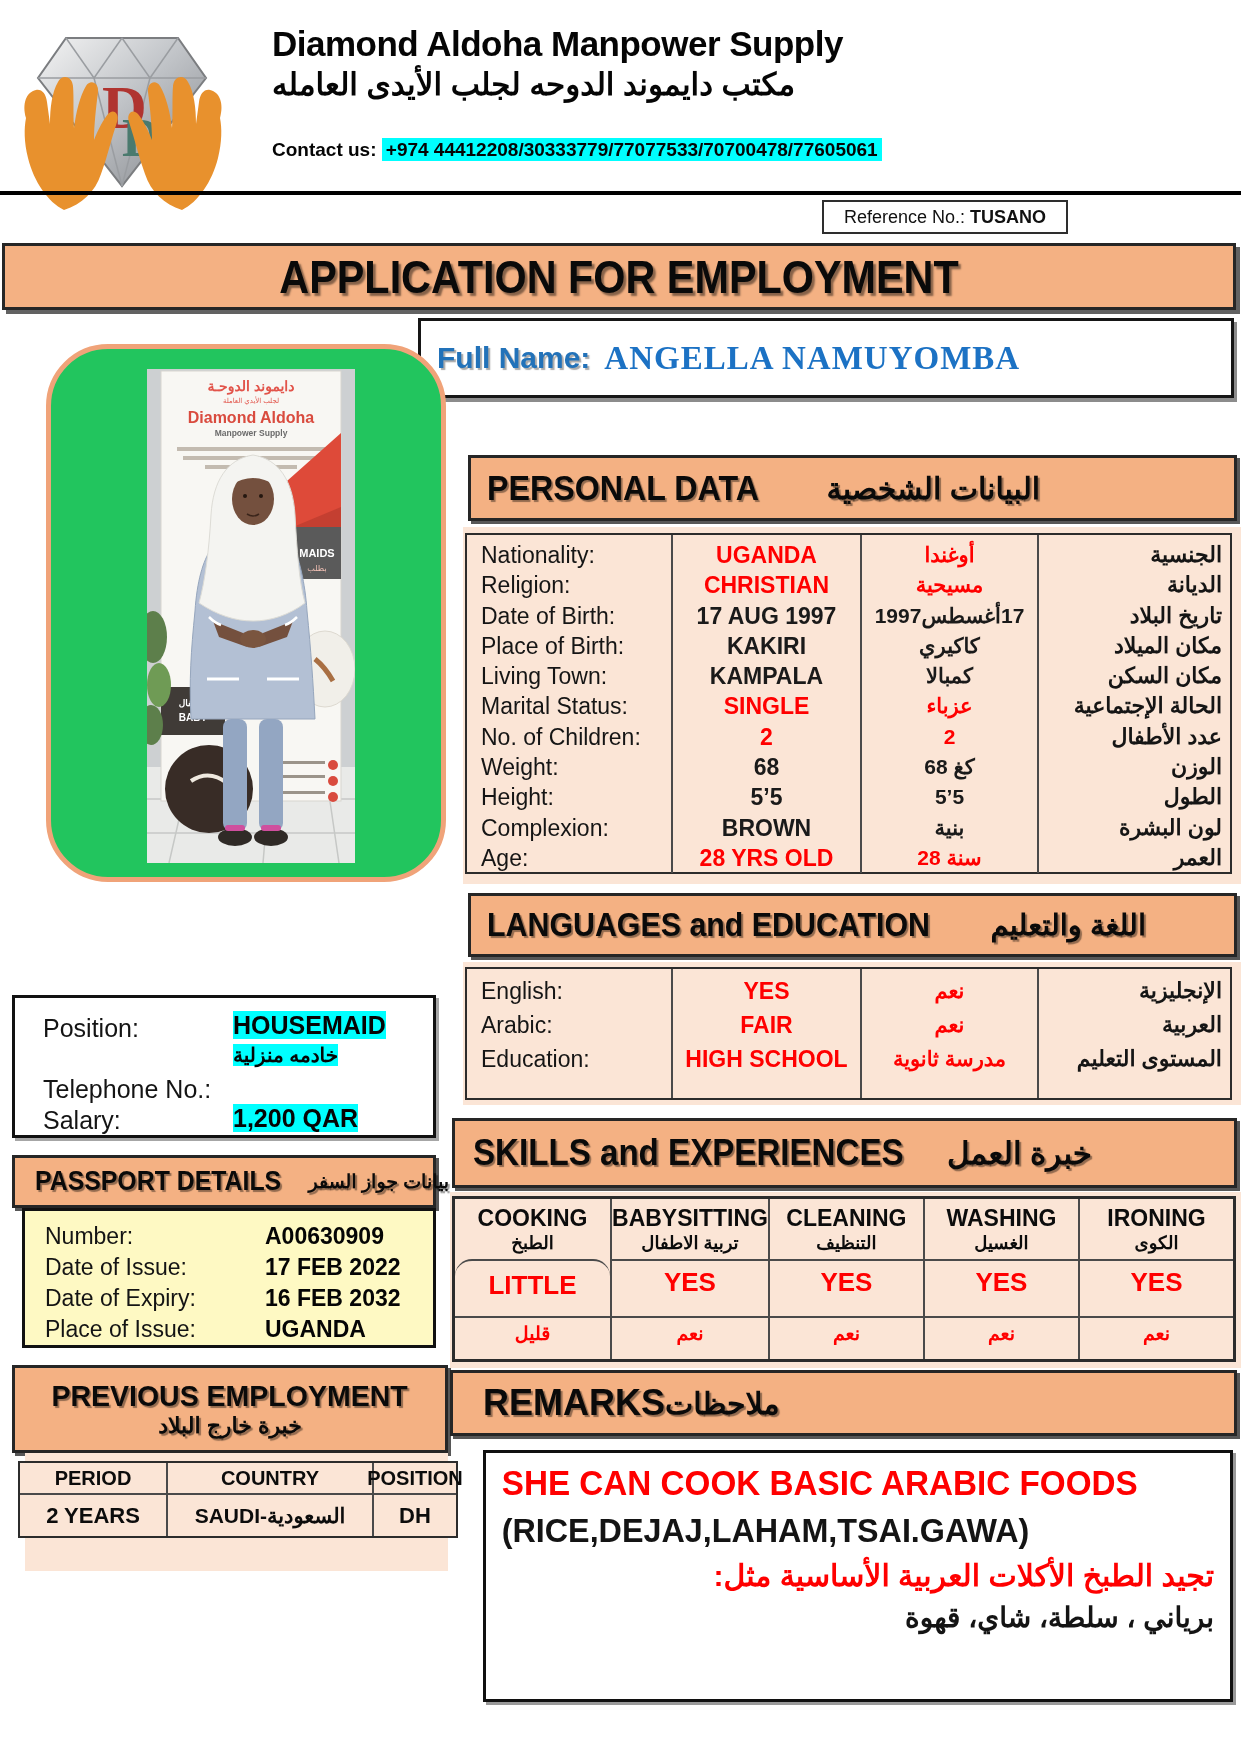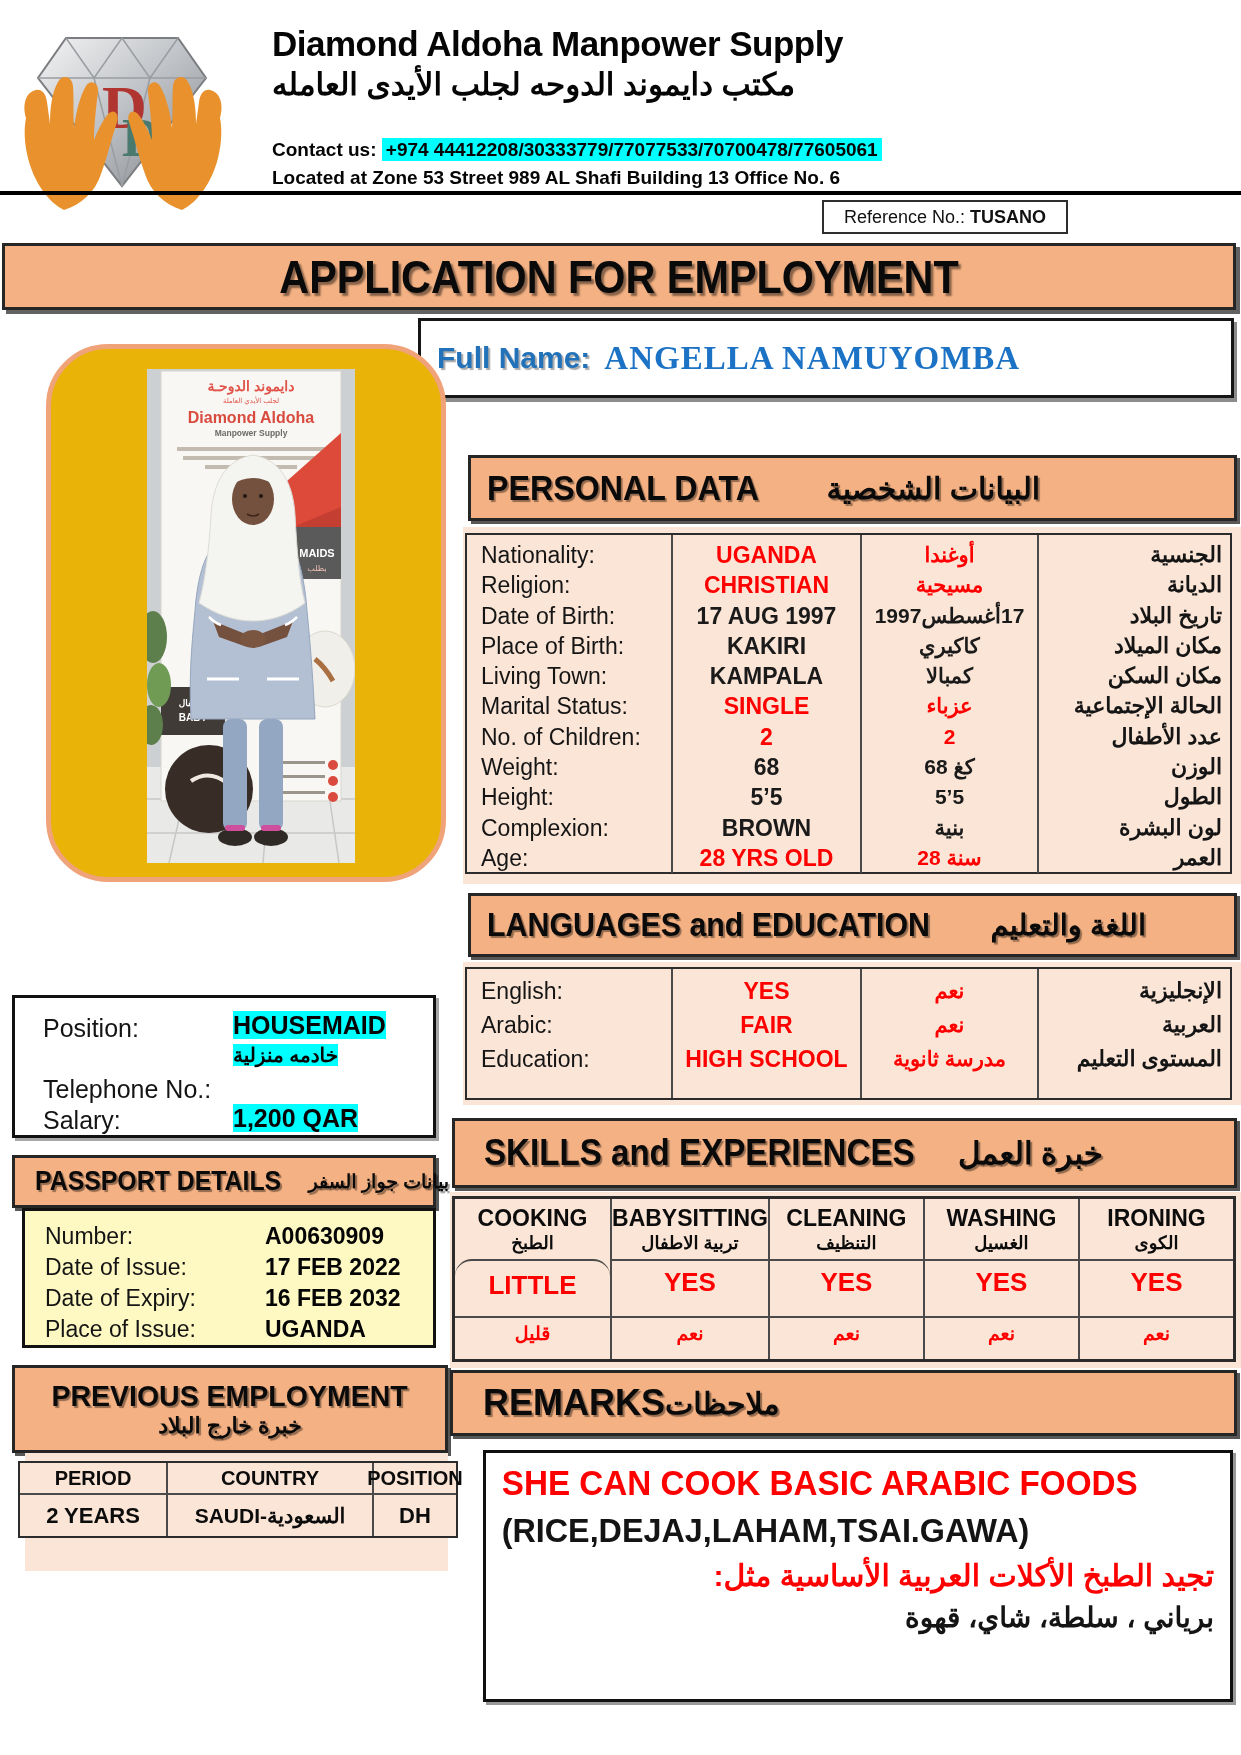--- a/index.html
+++ b/index.html
@@ -22,37 +22,37 @@
   
   #title-band { left:2px; top:243px; width:1234px; height:67px; background:#F4B183; border:3px solid #262626; box-shadow:4px 4px 0 rgba(45,45,45,0.75); display:flex; align-items:center; justify-content:center; }
   #title-band span { display:inline-block; font-size:47px; font-weight:bold; color:#0a0a0a; transform:scaleX(0.88); letter-spacing:0px; text-shadow:3px 3px 2px rgba(0,0,0,0.45); white-space:nowrap; }
 
   
   #fullname-box { left:418px; top:318px; width:816px; height:80px; background:#fff; border:3px solid #161616; box-shadow:3px 4px 0 rgba(0,0,0,0.45); display:flex; align-items:center; padding-left:16px; }
   #fullname-label { color:#2272B9; font-size:30px; font-weight:bold; text-shadow:2px 2px 1px rgba(100,100,100,0.55); white-space:nowrap; }
   #fullname-value { color:#1C72C4; font-family:"Liberation Serif", serif; font-size:33px; font-weight:bold; margin-left:14px; letter-spacing:1px; white-space:nowrap; }
 
   
-  #photo-card { left:46px; top:344px; width:400px; height:538px; background:#eab308; border:5px solid #F0A379; border-radius:62px; }
+  #photo-card { left:46px; top:344px; width:400px; height:538px; background:#22c55e; border:5px solid #F0A379; border-radius:62px; }
   #photo-svg { position:absolute; left:96px; top:20px; width:208px; height:494px; }
 
   
   .sec-head { background:#F4B183; border:3px solid #262626; box-shadow:3px 3px 0 rgba(45,45,45,0.8); display:flex; align-items:center; color:#0a0a0a; }
   .sh-en { display:inline-block; font-weight:bold; text-shadow:2px 2px 1px rgba(0,0,0,0.4); transform:scaleX(0.92); transform-origin:left center; white-space:nowrap; }
   .sh-ar { font-weight:bold; text-shadow:2px 2px 1px rgba(0,0,0,0.4); white-space:nowrap; }
 
   #personal-header { left:468px; top:455px; width:769px; height:66px; padding-left:16px;gap:40px; }
   #personal-header .sh-en { font-size:35px; }
   #personal-header .sh-ar { font-size:30px; margin-left:4px; }
 
   #languages-header { left:468px; top:893px; width:769px; height:64px; padding-left:16px; }
   #languages-header .sh-en { font-size:33px; }
   #languages-header .sh-ar { font-size:29px; margin-left:22px; }
 
-  #skills-header { left:452px; top:1118px; width:785px; height:70px; padding-left:29px; }
+  #skills-header { left:452px; top:1118px; width:785px; height:70px; padding-left:18px; }
   #skills-header .sh-en { font-size:36px; }
   #skills-header .sh-ar { font-size:31px; margin-left:6px; }
 
   #remarks-header { left:450px; top:1370px; width:787px; height:66px; padding-left:30px; }
   #remarks-header .sh-en { font-size:36px; transform:none; }
   #remarks-header .sh-ar { font-size:30px; }
 
   #passport-header { left:12px; top:1155px; width:424px; height:53px; padding-left:20px; }
   #passport-header .sh-en { font-size:27px; }
   #passport-header .sh-ar { font-size:19px; margin-left:6px; }
@@ -158,21 +158,20 @@
       <use href="#hand" transform="translate(214,8) scale(-1,1)"></use>
     </g>
   </svg>
 
   <div id="company-name" class="abs">Diamond Aldoha Manpower Supply</div>
   <div id="company-name-ar" class="abs">مكتب دايموند الدوحه لجلب الأيدى العامله</div>
   <div id="contact-line" class="abs">
     <span>Contact us:</span>
     <span class="hl">+974 44412208/30333779/77077533/70700478/77605061</span>
   </div>
-  <div id="address-line" class="abs">Located at Zone 53 Street 989 AL Shafi Building 13 Office No. 6</div>
   <div id="top-rule" class="abs"></div>
 
   <div id="reference-box" class="abs">
     <span>Reference No.:</span>
     <b>TUSANO</b>
   </div>
 
   <div id="title-band" class="abs">
     <span>APPLICATION FOR EMPLOYMENT</span>
   </div>

